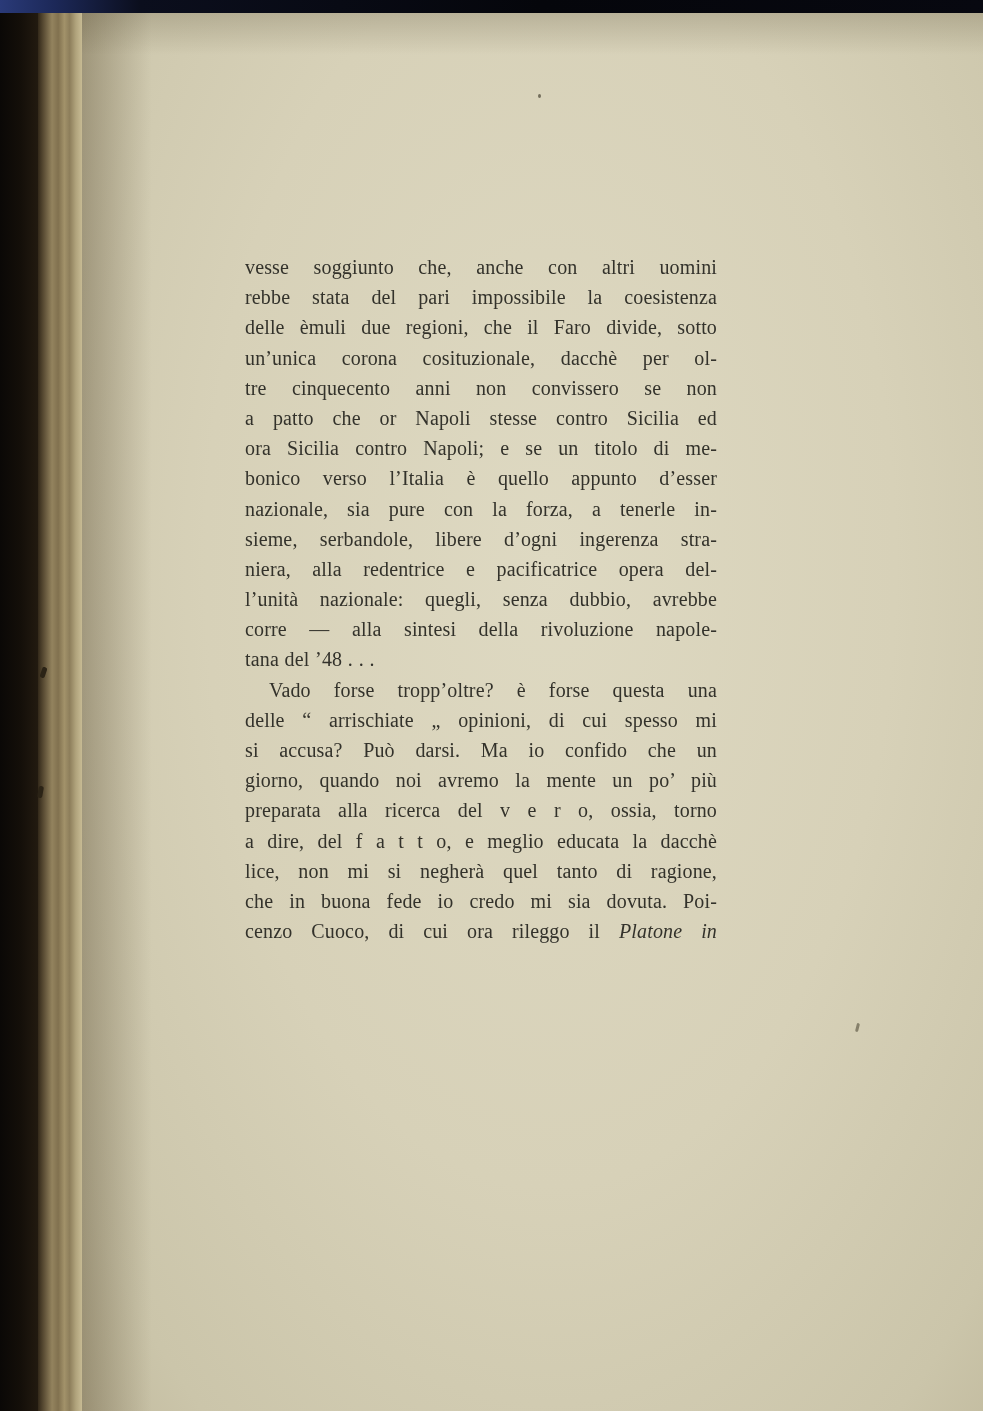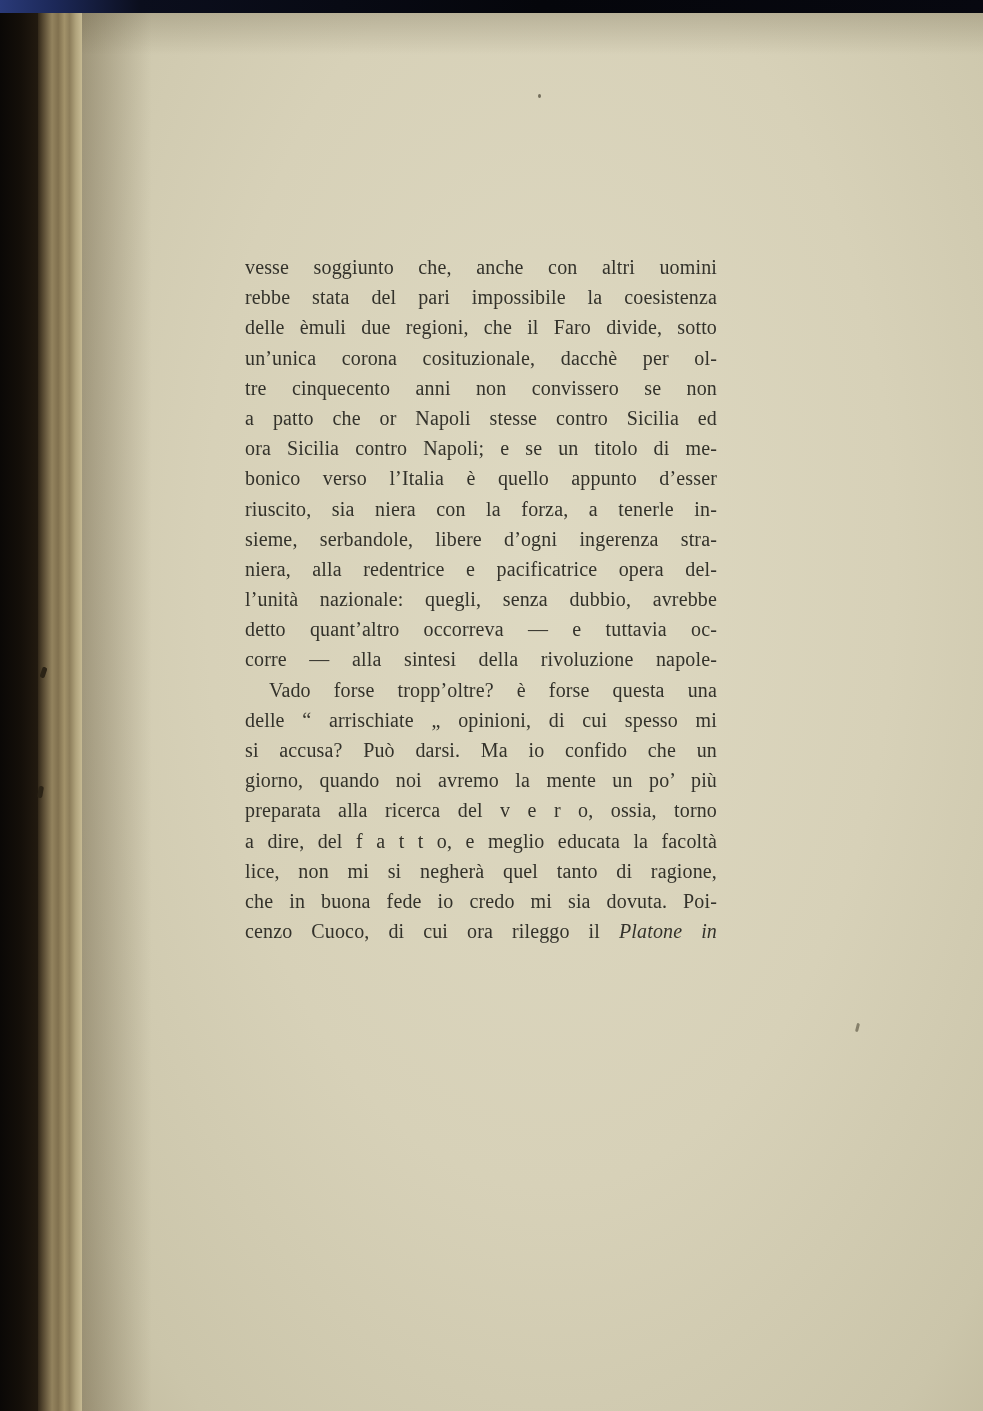--- a/index.html
+++ b/index.html
@@ -121,34 +121,34 @@
     <div class="text-block">
         <div>
           <div class="line"><span>vesse soggiunto che, anche con altri uomini</span></div>
           <div class="line"><span>rebbe stata del pari impossibile la coesistenza</span></div>
           <div class="line"><span>delle èmuli due regioni, che il Faro divide, sotto</span></div>
           <div class="line"><span>un’unica corona cosituzionale, dacchè per ol-</span></div>
           <div class="line"><span>tre cinquecento anni non convissero se non</span></div>
           <div class="line"><span>a patto che or Napoli stesse contro Sicilia ed</span></div>
           <div class="line"><span>ora Sicilia contro Napoli; e se un titolo di me-</span></div>
           <div class="line"><span>bonico verso l’Italia è quello appunto d’esser</span></div>
-          <div class="line"><span>riuscito, sia niera con la forza, a tenerle in-</span></div>
+          <div class="line"><span>nazionale, sia pure con la forza, a tenerle in-</span></div>
           <div class="line"><span>sieme, serbandole, libere d’ogni ingerenza stra-</span></div>
           <div class="line"><span>niera, alla redentrice e pacificatrice opera del-</span></div>
           <div class="line"><span>l’unità nazionale: quegli, senza dubbio, avrebbe</span></div>
-          <div class="line"><span>detto quant’altro occorreva — e tuttavia oc-</span></div>
           <div class="line"><span>corre — alla sintesi della rivoluzione napole-</span></div>
+          <div class="line para-end"><span>tana del ’48 . . .</span></div>
         </div>
         <div>
           <div class="line indent"><span>Vado forse tropp’oltre? è forse questa una</span></div>
           <div class="line"><span>delle “ arrischiate „ opinioni, di cui spesso mi</span></div>
           <div class="line"><span>si accusa? Può darsi. Ma io confido che un</span></div>
           <div class="line"><span>giorno, quando noi avremo la mente un po’ più</span></div>
           <div class="line"><span>preparata alla ricerca del v e r o, ossia, torno</span></div>
-          <div class="line"><span>a dire, del f a t t o, e meglio educata la facoltà</span></div>
+          <div class="line"><span>a dire, del f a t t o, e meglio educata la dacchè</span></div>
           <div class="line"><span>lice, non mi si negherà quel tanto di ragione,</span></div>
           <div class="line"><span>che in buona fede io credo mi sia dovuta. Poi-</span></div>
           <div class="line"><span>cenzo Cuoco, di cui ora rileggo il </span><span class="it">Platone in</span></div>
         </div>
       </div>
   </div>
 
   <div class="top-edge"></div>
 
   <div class="speck s1"></div>

